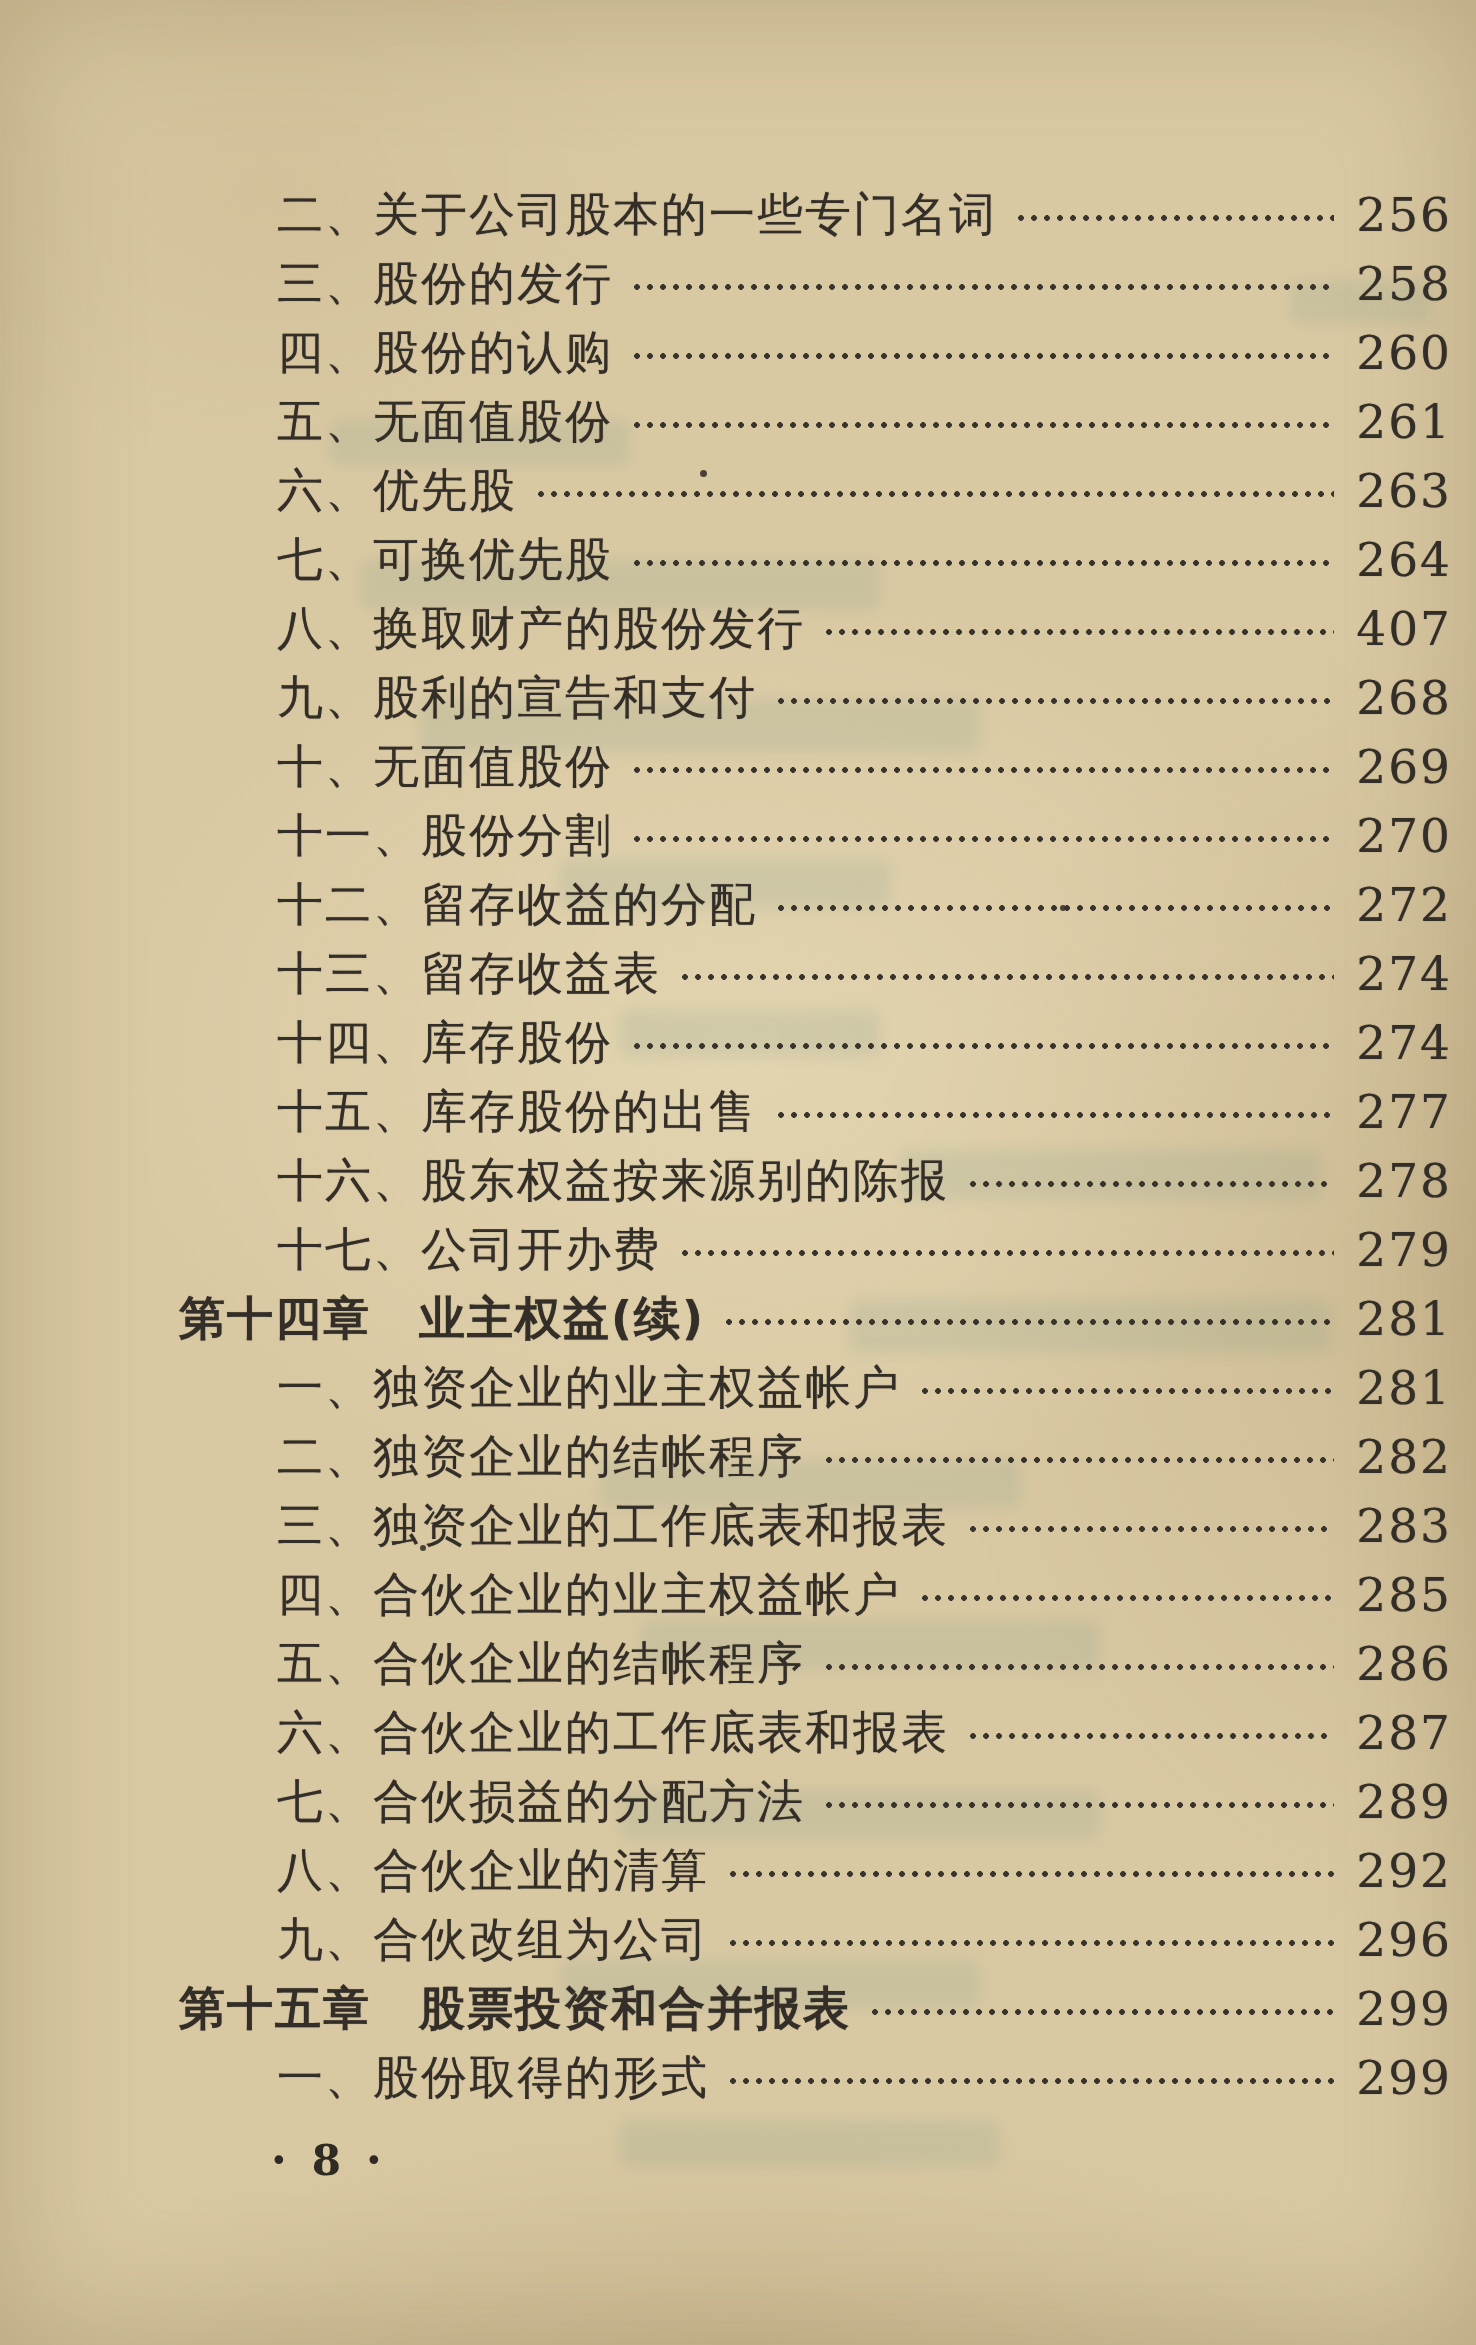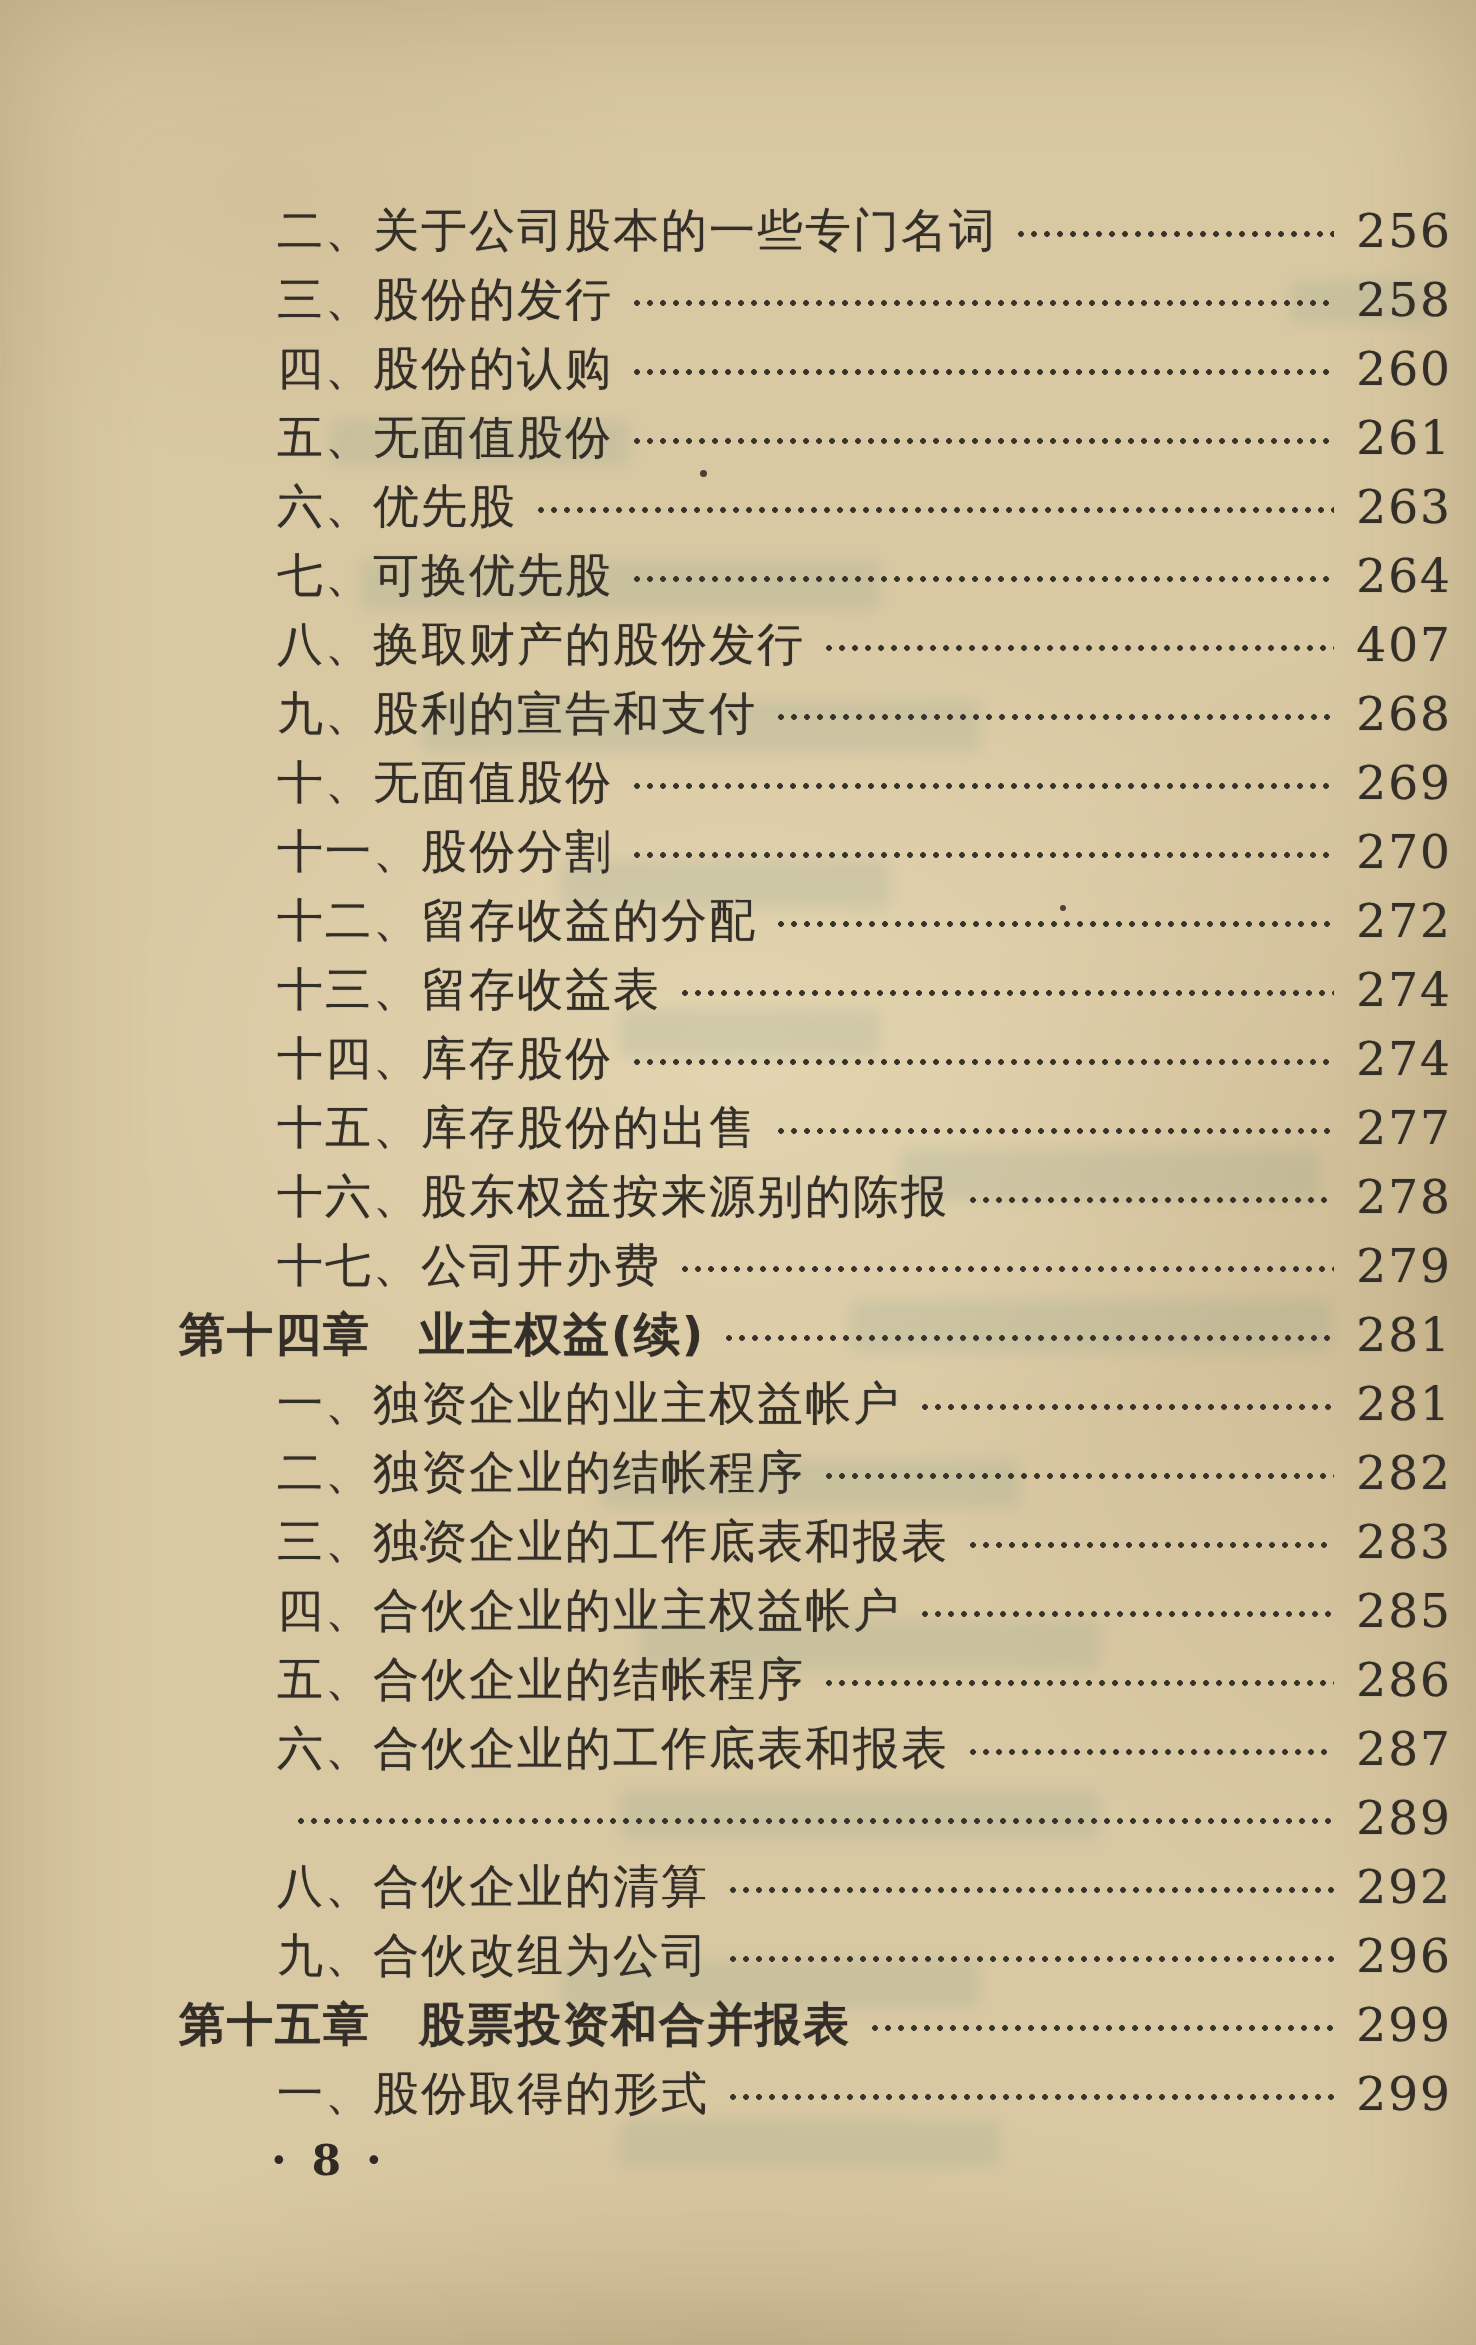--- a/index.html
+++ b/index.html
@@ -20,21 +20,21 @@
   
   .ghost{
     position:absolute;
     background:rgba(108,140,124,.14);
     filter:blur(7px);
     border-radius:8px;
     pointer-events:none;
   }
   .toc{
     position:absolute;
-    top:196px;left:0;right:0;
+    top:180px;left:0;right:0;
     padding:0 24px 0 155px;
   }
   .row{
     display:flex;
     align-items:center;
     height:69px;
     padding-left:122px;
     color:#332e27;
   }
   .row .label{
@@ -215,20 +215,21 @@
       <span class="label">五、合伙企业的结帐程序</span>
       <span class="leader"></span>
       <span class="pagenum">286</span>
     </div>
     <div class="row item">
       <span class="label">六、合伙企业的工作底表和报表</span>
       <span class="leader"></span>
       <span class="pagenum">287</span>
     </div>
     <div class="row item">
+      <span class="label">七、合伙损益的分配方法</span>
       <span class="leader"></span>
       <span class="pagenum">289</span>
     </div>
     <div class="row item">
       <span class="label">八、合伙企业的清算</span>
       <span class="leader"></span>
       <span class="pagenum">292</span>
     </div>
     <div class="row item">
       <span class="label">九、合伙改组为公司</span>

